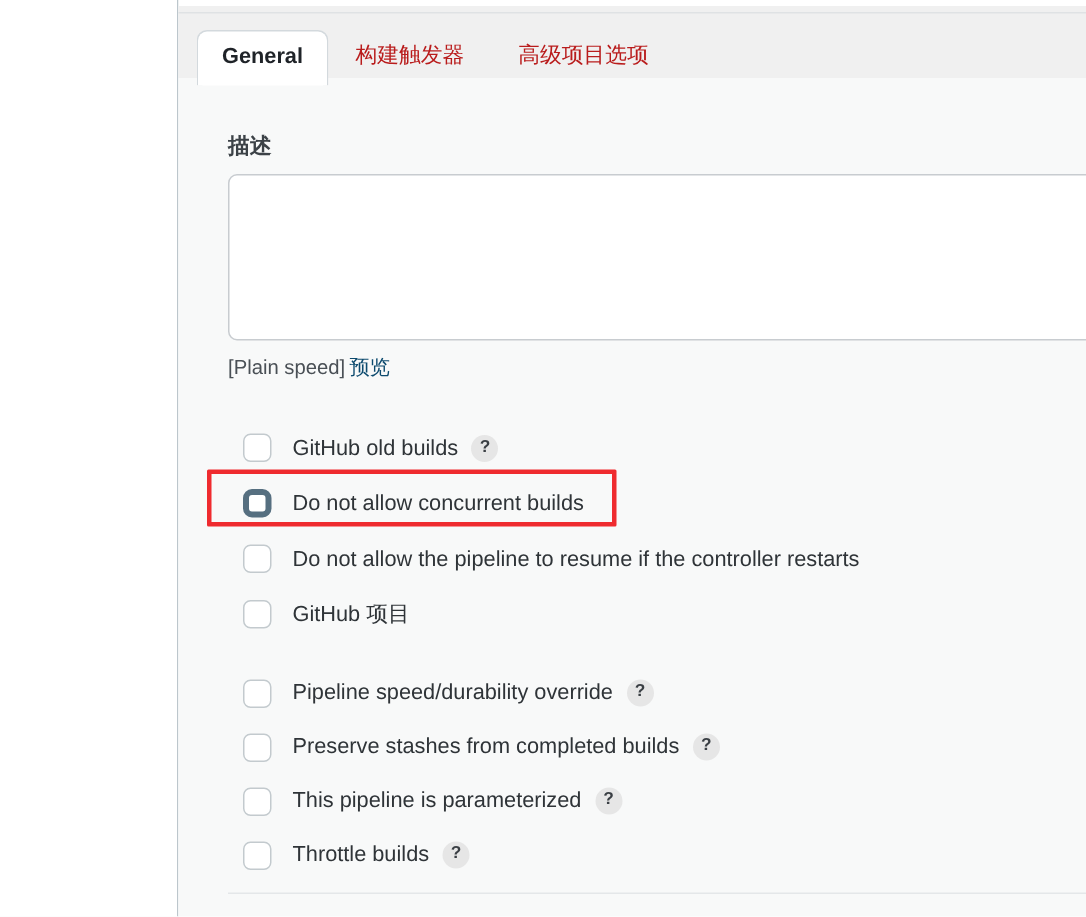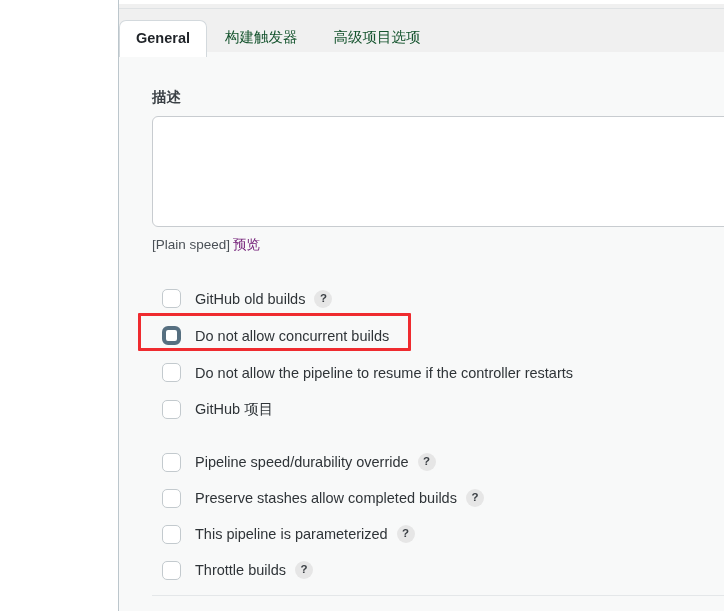--- a/index.html
+++ b/index.html
@@ -56,29 +56,29 @@
     box-sizing: border-box;
   }
   .tabbar-topline {
     position: absolute;
     left: 0; top: 4px;
     width: 605px; height: 1px;
     background: #dfe2e4;
   }
   .tabs {
     position: absolute;
-    left: 0;
+    left: 12px;
     top: 16px;
     display: flex;
     align-items: flex-end;
     height: 36px;
   }
   .tab {
     font-size: 14.5px;
-    color: #14532d;
+    color: #b91c1c;
     padding: 8px 18px 10px 18px;
     white-space: nowrap;
     line-height: 18px;
     box-sizing: border-box;
   }
   .tab.active {
     background: #ffffff;
     font-weight: bold;
     color: #1f2328;
     border: 1px solid #d3d9dd;
@@ -130,21 +130,21 @@
 
   .plaintext-row {
     position: absolute;
     left: 33px;
     top: 184px;
     font-size: 13.5px;
     color: #4a5056;
     white-space: nowrap;
   }
   .preview-link {
-    color: #701a75;
+    color: #0c4a6e;
     text-decoration: none;
     margin-left: 3px;
     cursor: pointer;
   }
 
   
   .cb-group { position: absolute; left: 33px; }
   .cb-group.top { top: 228px; }
   .cb-group.bottom { top: 392px; }
 
@@ -276,21 +276,21 @@
       <div class="cb-group bottom">
 
         <div class="cb-row">
           <span class="cb-box"></span>
           <span class="cb-label">Pipeline speed/durability override</span>
           <span class="help-badge">?</span>
         </div>
 
         <div class="cb-row">
           <span class="cb-box"></span>
-          <span class="cb-label">Preserve stashes allow completed builds</span>
+          <span class="cb-label">Preserve stashes from completed builds</span>
           <span class="help-badge">?</span>
         </div>
 
         <div class="cb-row">
           <span class="cb-box"></span>
           <span class="cb-label">This pipeline is parameterized</span>
           <span class="help-badge">?</span>
         </div>
 
         <div class="cb-row">

